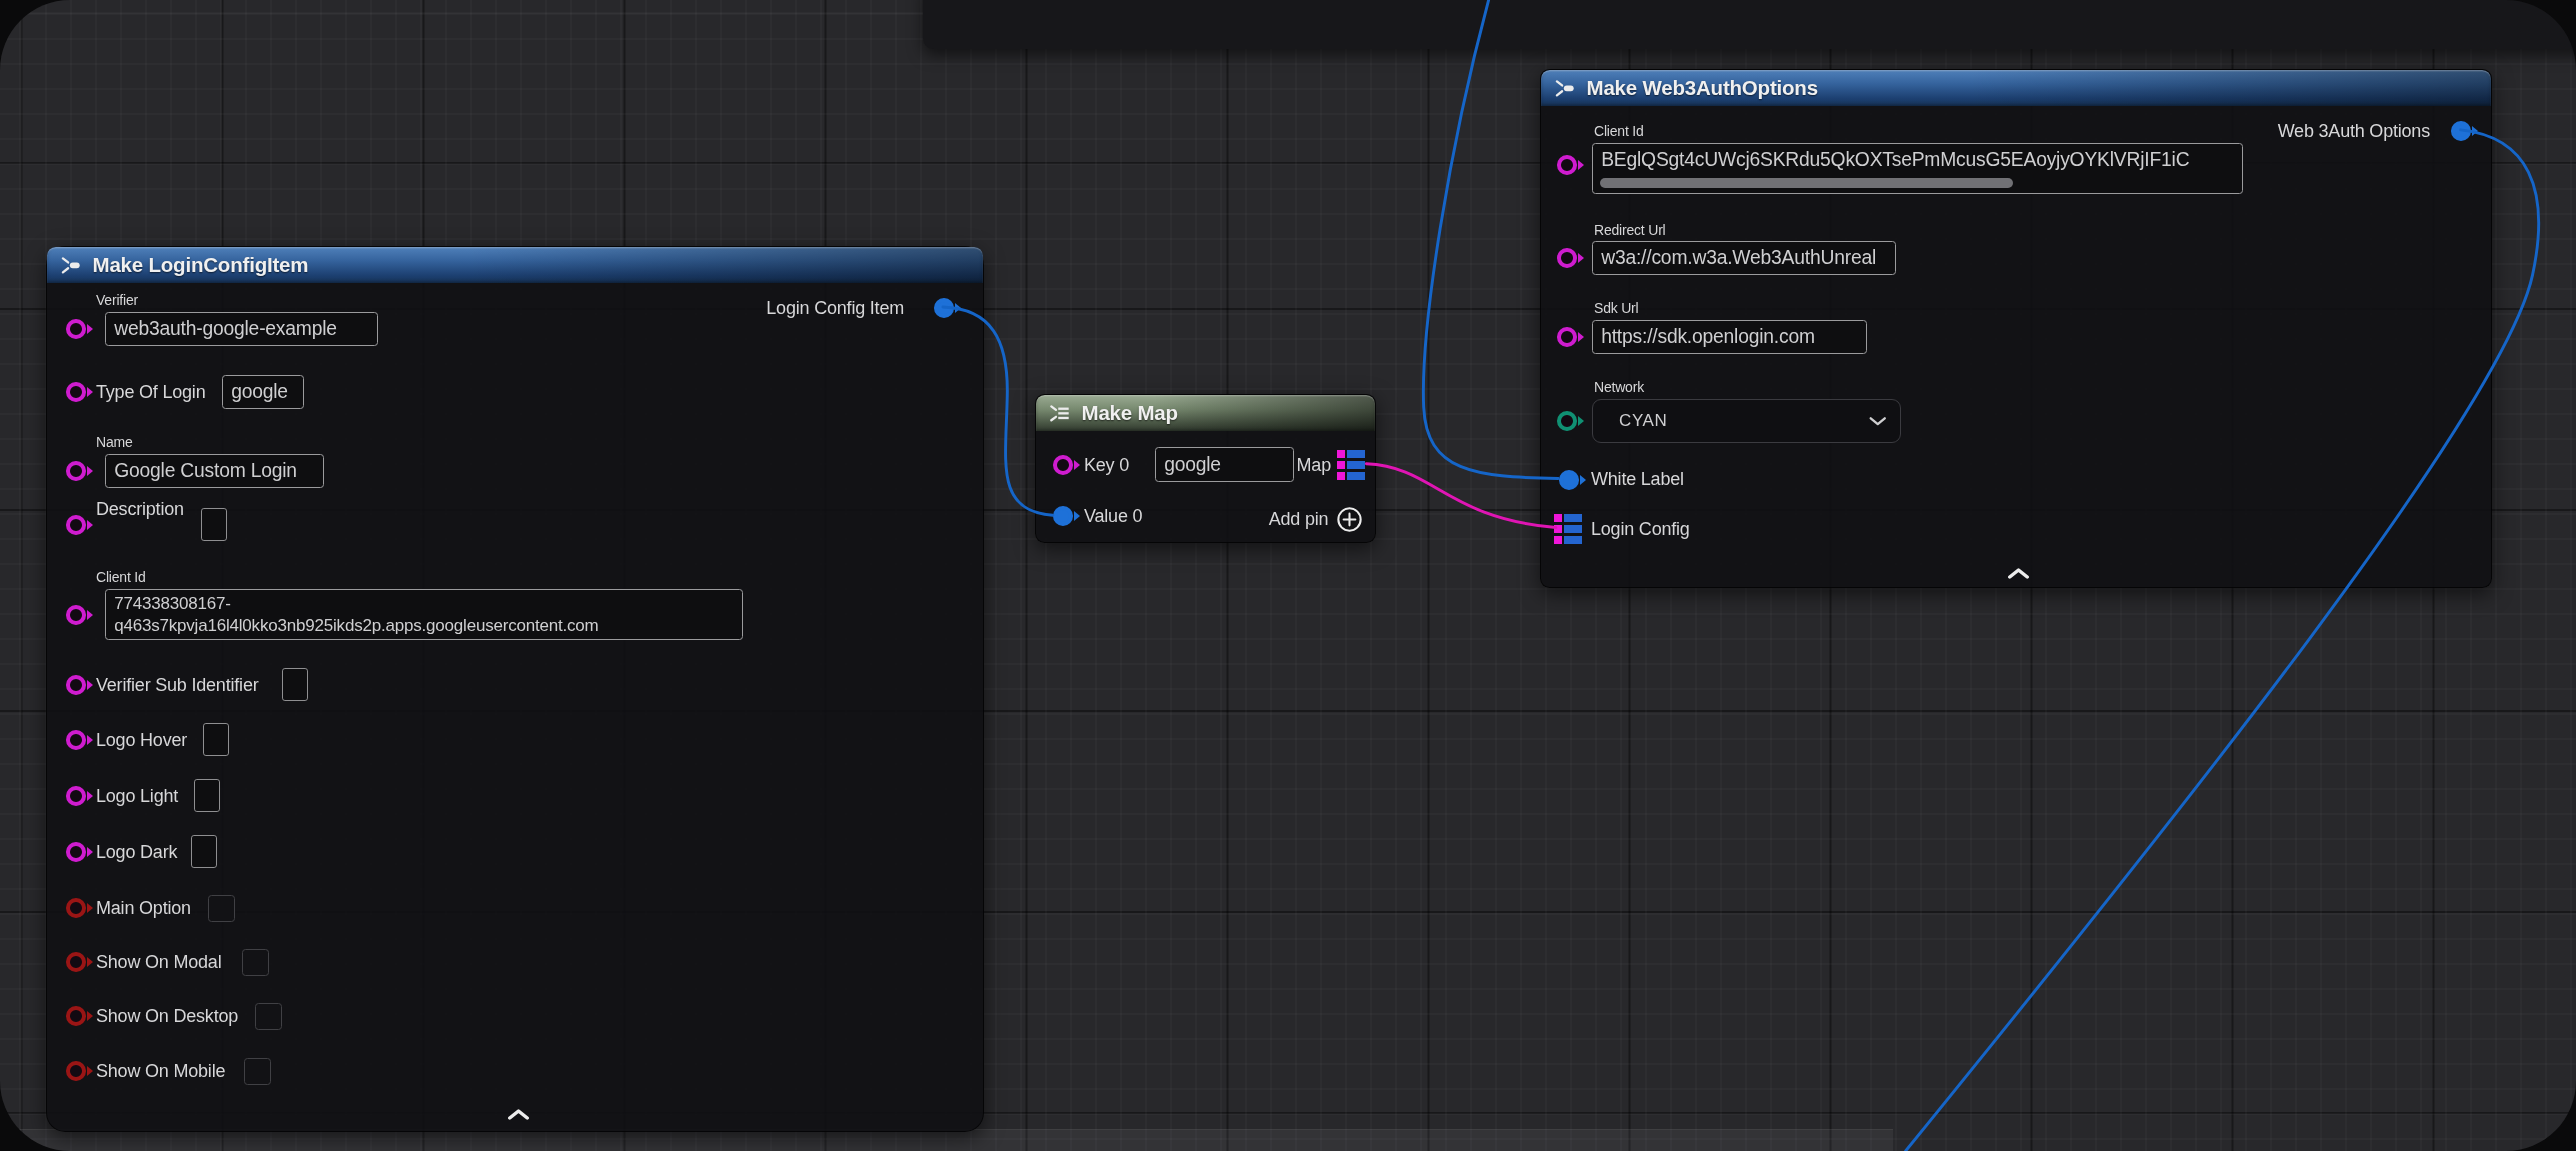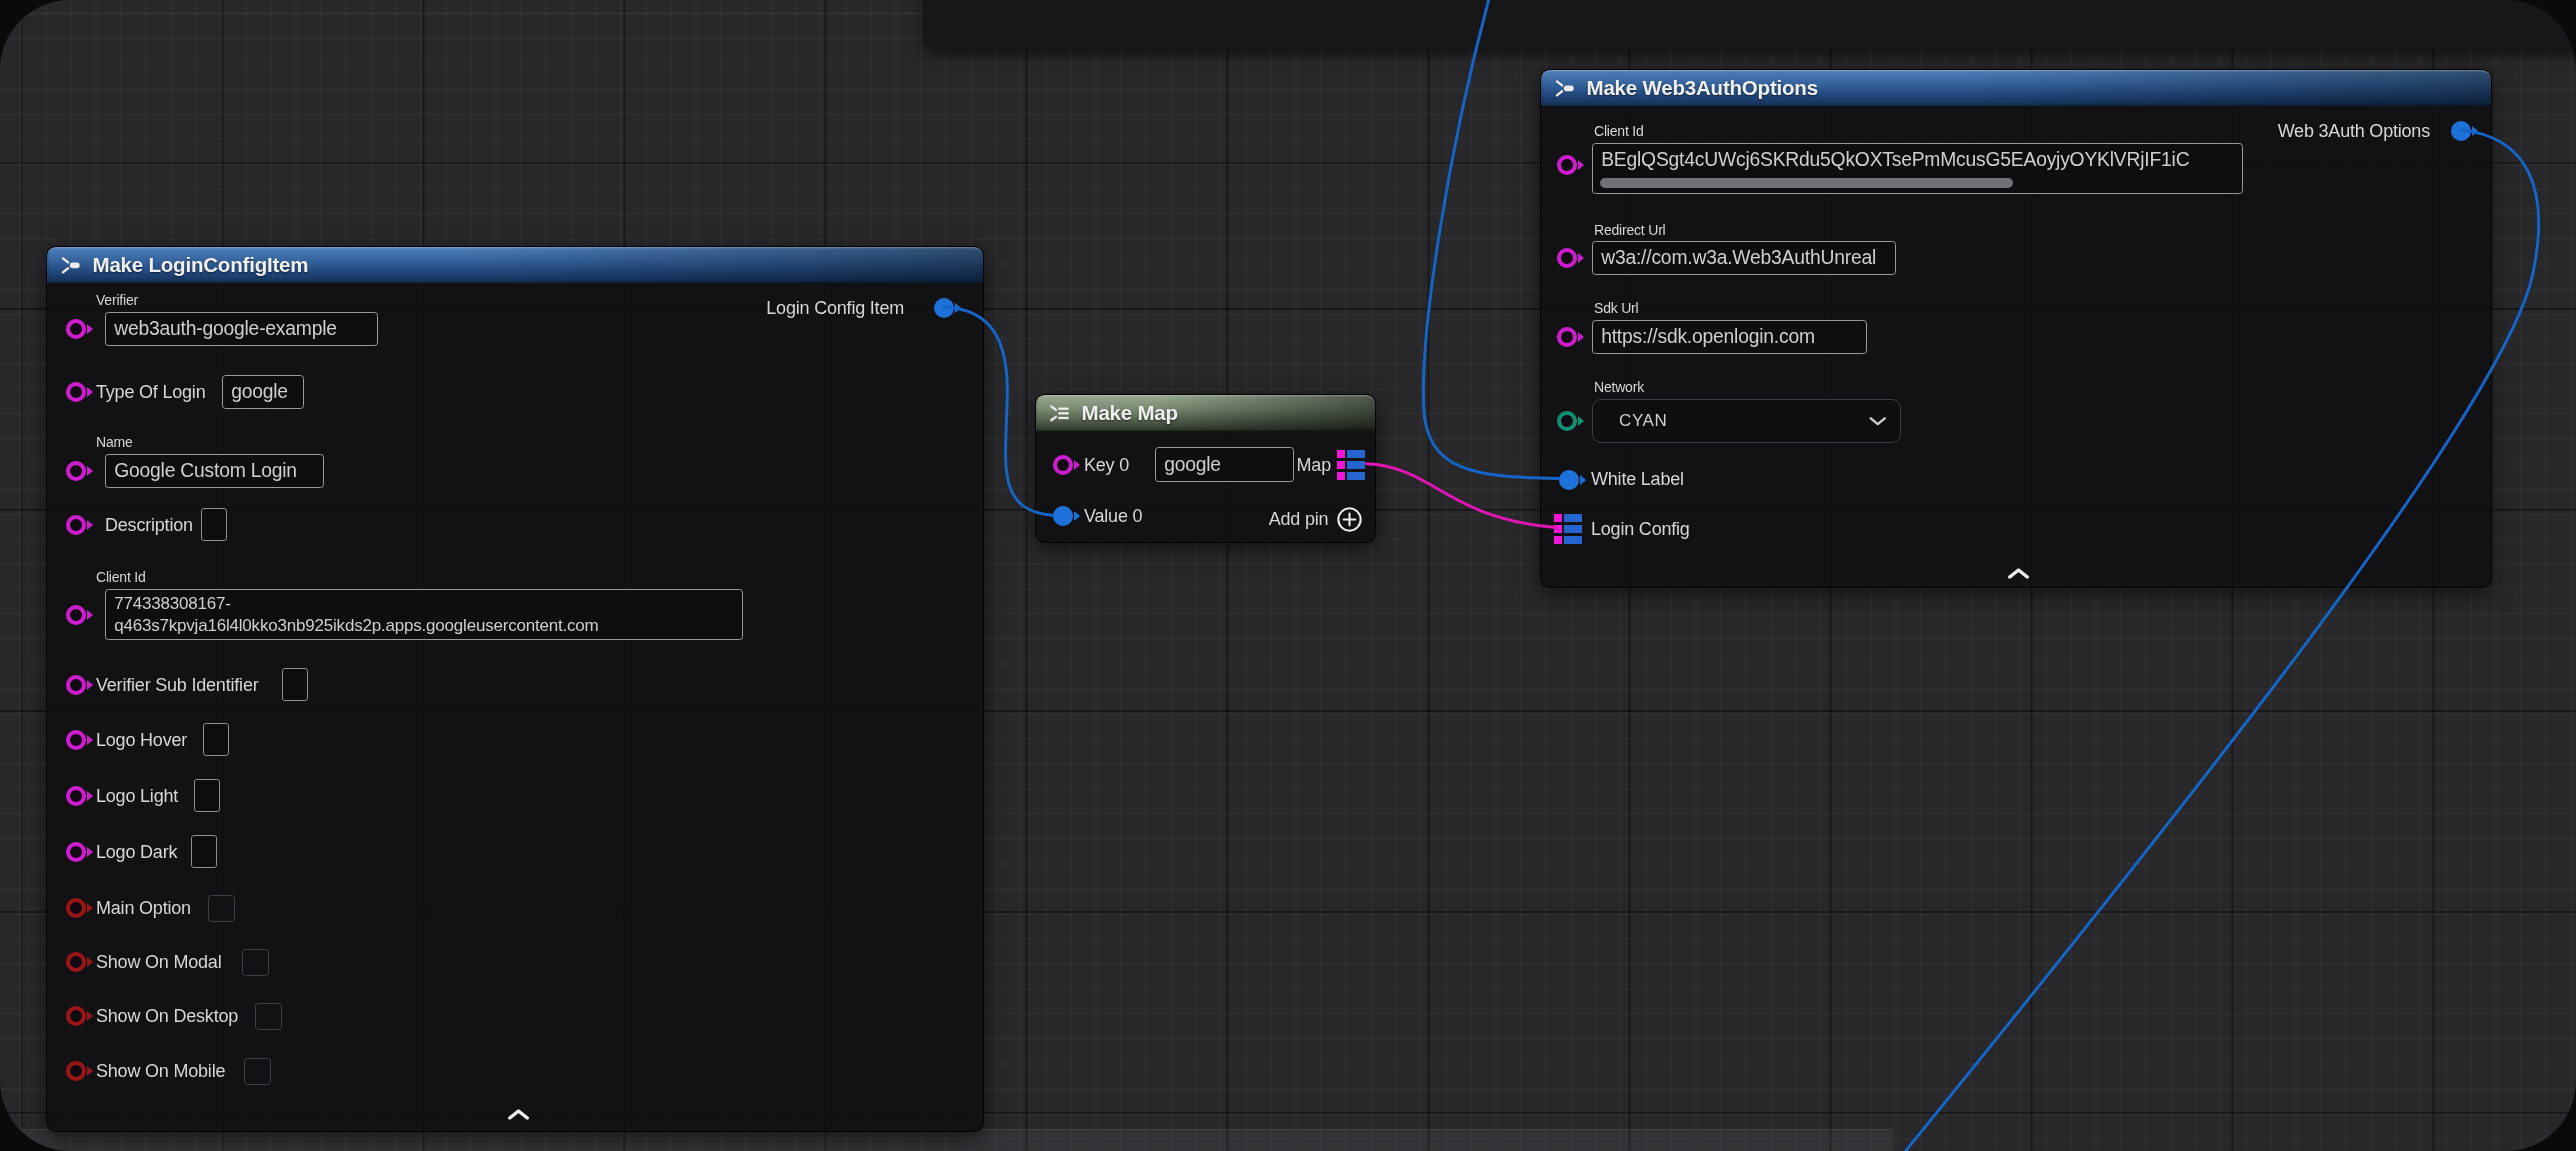--- a/index.html
+++ b/index.html
@@ -67,21 +67,21 @@
   .addpin{position:absolute;display:flex;align-items:center;cursor:pointer;}
 </style>
 </head>
 <body>
 
 <div id="viewport">
 
   <div class="offband"></div>
   <div class="commentstrip"></div>
 
-  <div class="node" style="left:46px;top:246px;width:936px;height:884px;">
+  <div class="node" style="left:46px;top:246px;width:936px;height:884px;border-radius:19px;">
     <div class="header hdr-blue">
       <svg class="hicon" width="22" height="18.7" viewBox="0 0 38 32">
         <path d="M5 4 L14 11 M5 28 L14 21" stroke="#ececec" stroke-width="4" fill="none" stroke-linecap="round"></path>
         <rect x="17" y="11" width="17" height="10" rx="5" fill="#ececec"></rect>
       </svg>
       <span class="title">Make LoginConfigItem</span>
     </div>
 
     <span class="lbl right" style="right:79px;top:61px;">Login Config Item</span>
     <span class="pin filled c-obj" style="left:887px;top:51px;">
@@ -113,21 +113,21 @@
         <u></u>
       </span>
     <div class="field" style="left:58px;top:207px;width:219px;height:34px;">
       <span class="vtxt">Google Custom Login</span>
     </div>
 
     <span class="pin c-str" style="left:19.3px;top:268px;">
         <i></i>
         <u></u>
       </span>
-    <span class="lbl" style="left:49px;top:278px;margin-left:9px;">Description</span>
+    <span class="lbl" style="left:49px;top:262px;">Description</span>
     <div class="emptybox" style="left:154px;top:261px;"></div>
 
     <span class="lbl sm" style="left:49px;top:330px;">Client Id</span>
     <span class="pin c-str" style="left:19.3px;top:358px;">
         <i></i>
         <u></u>
       </span>
     <div class="field multi" style="left:58px;top:342px;width:638px;height:51px;">
       <span class="vtxt">774338308167-</span>
       <span class="vtxt">q463s7kpvja16l4l0kko3nb925ikds2p.apps.googleusercontent.com</span>

